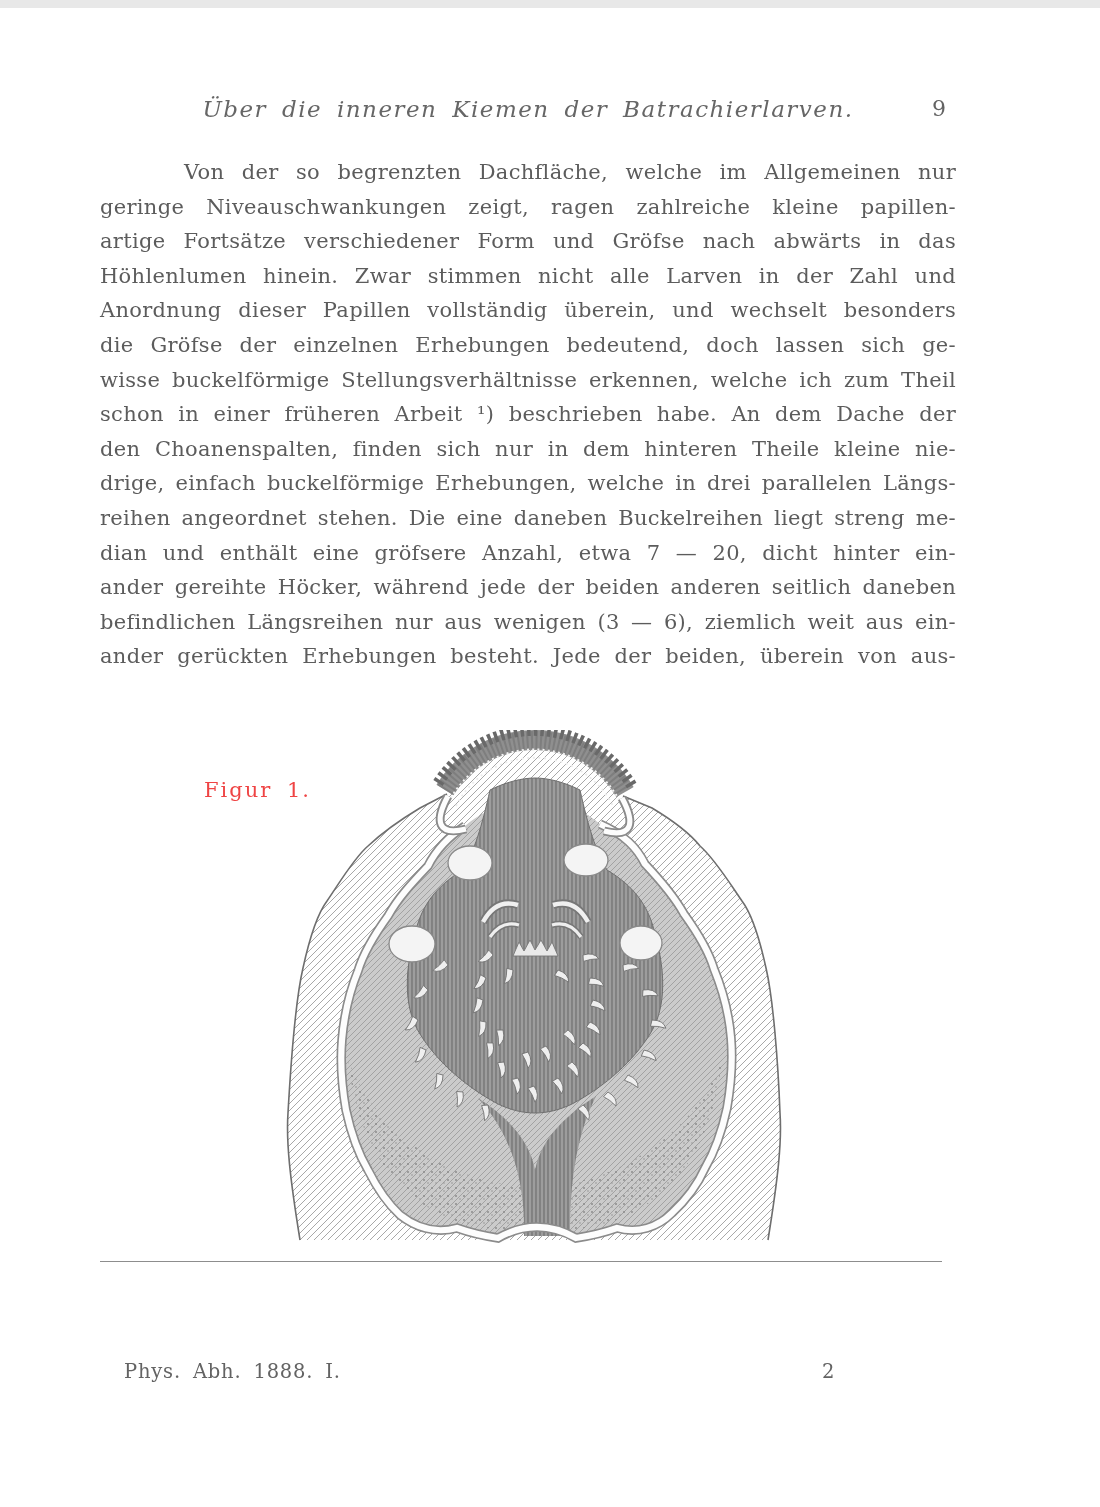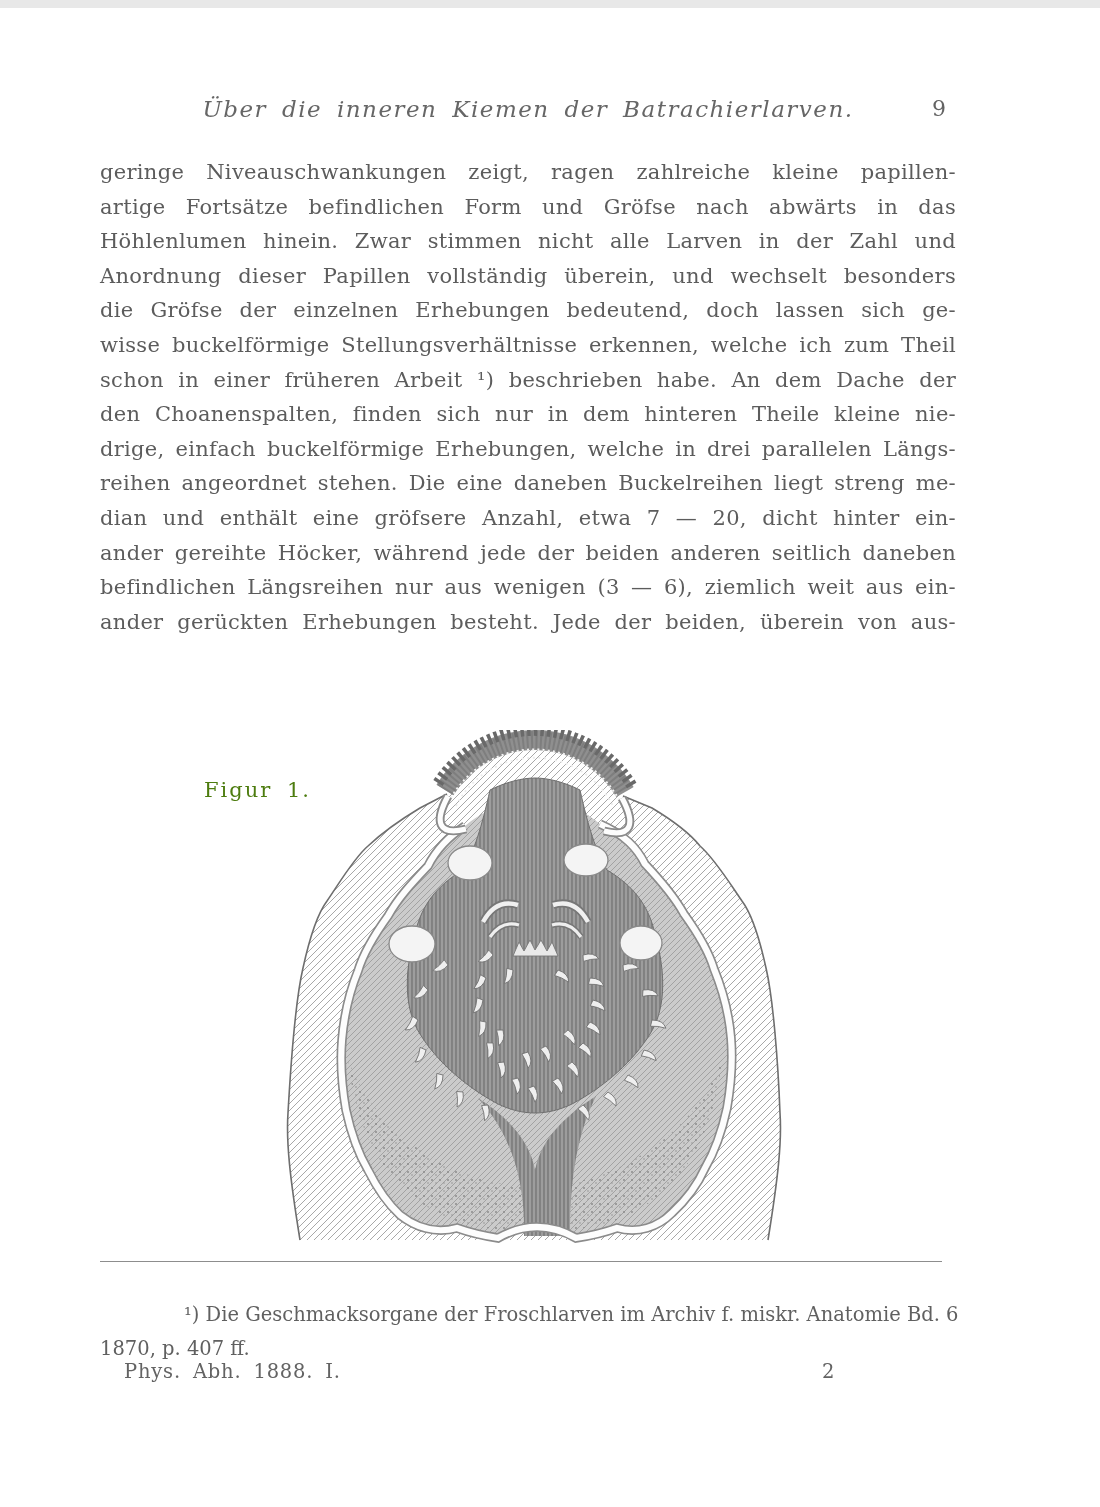--- a/index.html
+++ b/index.html
@@ -55,21 +55,21 @@
     white-space: nowrap;
   }
   .tline.indent { padding-left: 84px; width: 772px; }
   .figure-caption {
     position: absolute;
     left: 204px;
     top: 770px;
     font-size: 21px;
     letter-spacing: 2px;
     word-spacing: 6px;
-    color: #4d7c0f;
+    color: #ef4444;
   }
   .figure-svg {
     position: absolute;
     left: 278px;
     top: 722px;
   }
   .footnote-rule {
     position: absolute;
     left: 100px;
     top: 1253px;
@@ -119,22 +119,23 @@
 <body>
 
 <div class="page">
 
   <div class="running-head">
     <div class="running-title">Über die inneren Kiemen der Batrachierlarven.</div>
     <div class="running-pageno">9</div>
   </div>
 
   <div class="body-text">
+    <div class="tline indent">Von der so begrenzten Dachfläche, welche im Allgemeinen nur</div>
     <div class="tline">geringe Niveauschwankungen zeigt, ragen zahlreiche kleine papillen-</div>
-    <div class="tline">artige Fortsätze befindlichen Form und Gröfse nach abwärts in das</div>
+    <div class="tline">artige Fortsätze verschiedener Form und Gröfse nach abwärts in das</div>
     <div class="tline">Höhlenlumen hinein. Zwar stimmen nicht alle Larven in der Zahl und</div>
     <div class="tline">Anordnung dieser Papillen vollständig überein, und wechselt besonders</div>
     <div class="tline">die Gröfse der einzelnen Erhebungen bedeutend, doch lassen sich ge-</div>
     <div class="tline">wisse buckelförmige Stellungsverhältnisse erkennen, welche ich zum Theil</div>
     <div class="tline">schon in einer früheren Arbeit ¹) beschrieben habe. An dem Dache der</div>
     <div class="tline">den Choanenspalten, finden sich nur in dem hinteren Theile kleine nie-</div>
     <div class="tline">drige, einfach buckelförmige Erhebungen, welche in drei parallelen Längs-</div>
     <div class="tline">reihen angeordnet stehen. Die eine daneben Buckelreihen liegt streng me-</div>
     <div class="tline">dian und enthält eine gröfsere Anzahl, etwa 7 — 20, dicht hinter ein-</div>
     <div class="tline">ander gereihte Höcker, während jede der beiden anderen seitlich daneben</div>
@@ -280,23 +281,19 @@
         <path d="M 0 0 Q 7 -9 15 -6 Q 8 -1 4 5 Z" transform="translate(280 240) rotate(70.52768941640473)" fill="#efefef" stroke="#6f6f6f" stroke-width="0.8"></path>
         <path d="M 0 0 Q 7 -9 15 -6 Q 8 -1 4 5 Z" transform="translate(225 300) rotate(127.58119713946692)" fill="#efefef" stroke="#6f6f6f" stroke-width="0.8"></path>
         <path d="M 0 0 Q 7 -9 15 -6 Q 8 -1 4 5 Z" transform="translate(290 300) rotate(87.86884282894405)" fill="#efefef" stroke="#6f6f6f" stroke-width="0.8"></path>
         <path d="M 0 0 Q 7 -9 15 -6 Q 8 -1 4 5 Z" transform="translate(250 322) rotate(111.58322733811593)" fill="#efefef" stroke="#6f6f6f" stroke-width="0.8"></path>
         <path d="M 0 0 Q 7 -9 15 -6 Q 8 -1 4 5 Z" transform="translate(268 316) rotate(102.08161113040482)" fill="#efefef" stroke="#6f6f6f" stroke-width="0.8"></path>
       </g>
   </svg>
 
   <div class="footnote-rule"></div>
 
-  <div class="footnote">
-    <div class="fn-line1">¹) Die Geschmacksorgane der Froschlarven im Archiv f. miskr. Anatomie Bd. 6</div>
-    <div class="fn-line2">1870, p. 407 ff.</div>
-  </div>
 
   <div class="page-footer">
     <span class="footer-sig">Phys. Abh. 1888. I.</span>
     <span class="sheet-no">2</span>
   </div>
 
 </div>
 
 </body></html>

